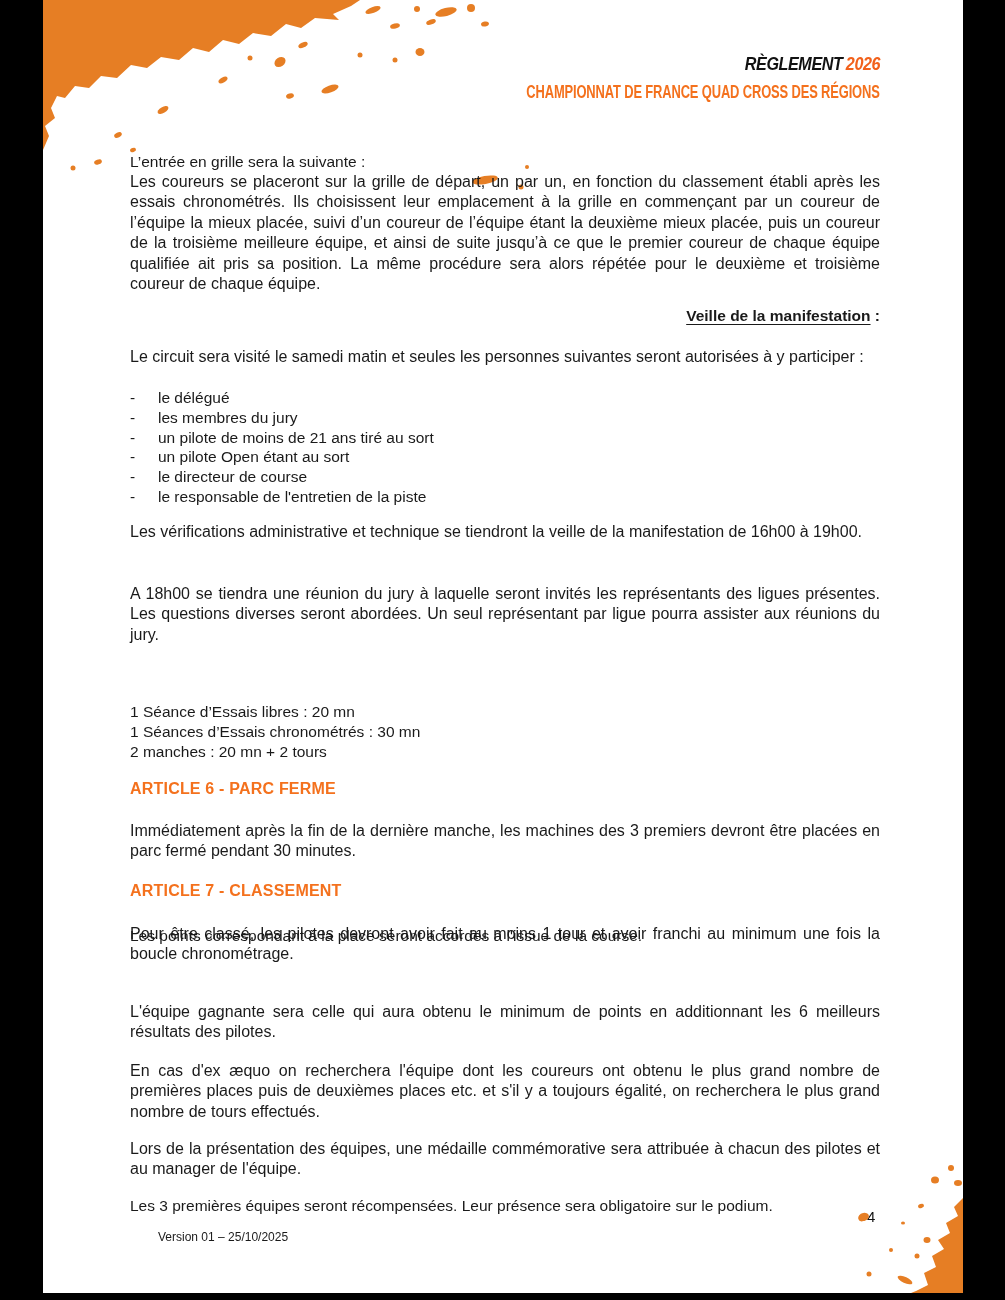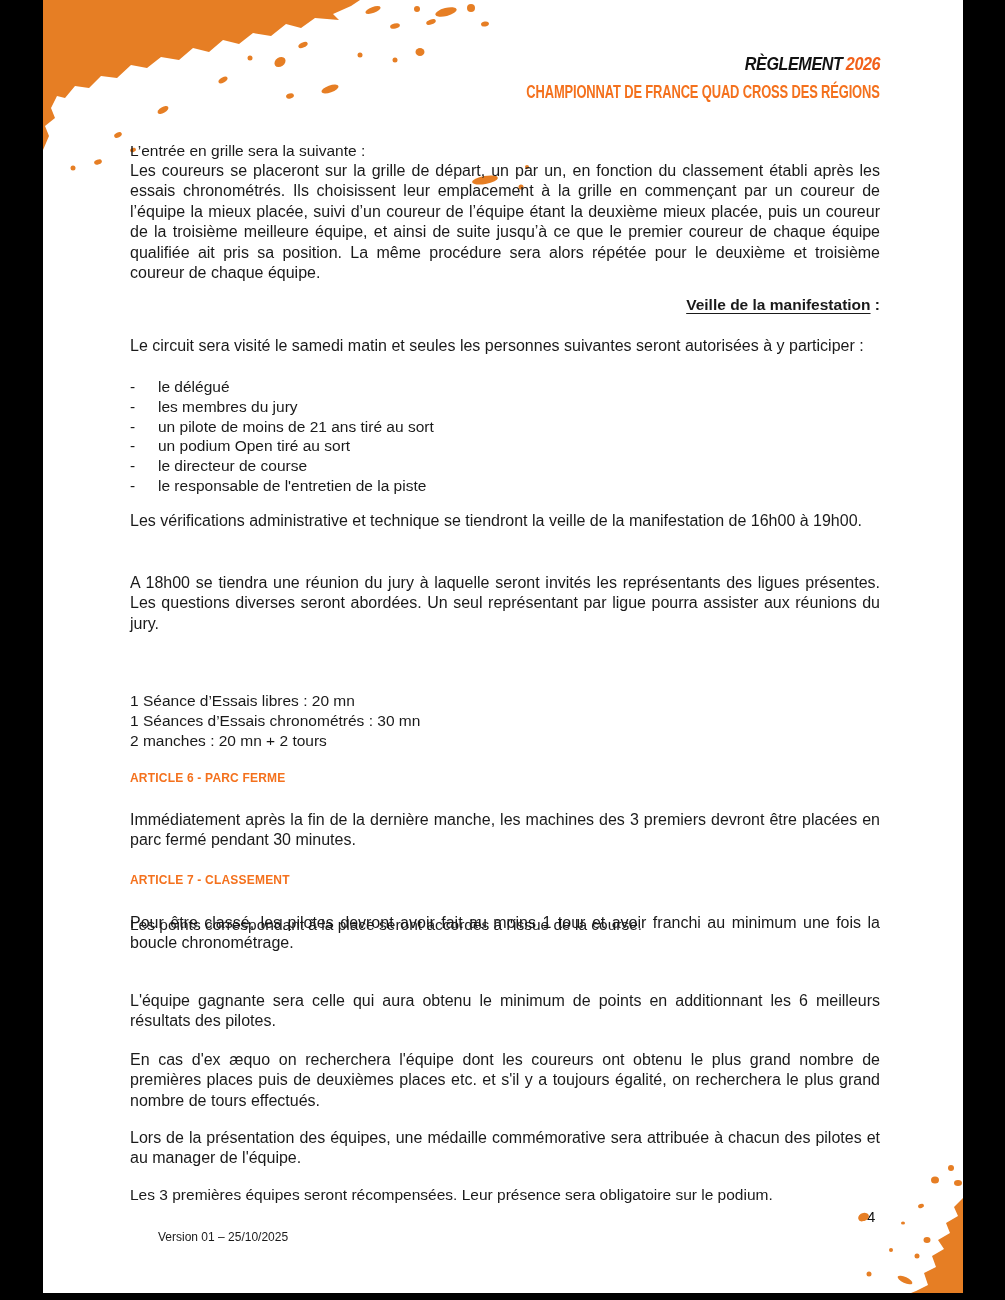--- a/index.html
+++ b/index.html
@@ -28,21 +28,21 @@
   }
   .splatter { color: var(--splatter-orange); position: absolute; }
   .splatter.tl { left: 0; top: 0; }
   .splatter.br { right: 0; bottom: 0; }
 
   .content {
     position: absolute;
     left: 87px; top: 0;
     width: 750px; height: 100%;
   }
-  .abs { position: absolute; left: 0; width: 750px; }
+  .abs { position: absolute; left: 0; width: 750px; margin-top: 11px; }
 
   
   .hdr-line1 {
     position: absolute; right: 0; top: 53px;
     font-size: 19px; font-weight: 900; font-style: italic;
     letter-spacing: -0.5px; white-space: nowrap;
     transform: scaleX(0.85); transform-origin: 100% 50%;
     color: #121212;
   }
   .hdr-line1 .year { color: var(--title-year-orange); margin-left: 4px; }
@@ -56,21 +56,21 @@
 
   
   .para {
     font-size: 16px; line-height: 20.4px;
     text-align: justify;
   }
   .line { font-size: 15.5px; line-height: 20.4px; }
   .bold-h { font-size: 15.5px; font-weight: 700; line-height: 20px; text-align: right; }
   .bold-h .u { text-decoration: underline; text-underline-offset: 3px; }
   .article-h {
-    font-size: 12px; font-weight: 700; letter-spacing: 0.2px;
+    font-size: 16px; font-weight: 700; letter-spacing: 0.2px;
     color: var(--accent-orange); line-height: 20px;
   }
   ul.dash-list { list-style: none; }
   ul.dash-list li {
     font-size: 15.5px; line-height: 19.8px;
     display: flex;
   }
   ul.dash-list .dash { width: 28px; flex: 0 0 28px; }
 
   .footer-version {
@@ -159,21 +159,21 @@
       <li>
           <span class="dash">-</span>
           <span>les membres du jury</span>
         </li>
       <li>
           <span class="dash">-</span>
           <span>un pilote de moins de 21 ans tiré au sort</span>
         </li>
       <li>
           <span class="dash">-</span>
-          <span>un podium Open tiré au sort</span>
+          <span>un pilote Open étant au sort</span>
         </li>
       <li>
           <span class="dash">-</span>
           <span>le directeur de course</span>
         </li>
       <li>
           <span class="dash">-</span>
           <span>le responsable de l'entretien de la piste</span>
         </li>
     </ul>

